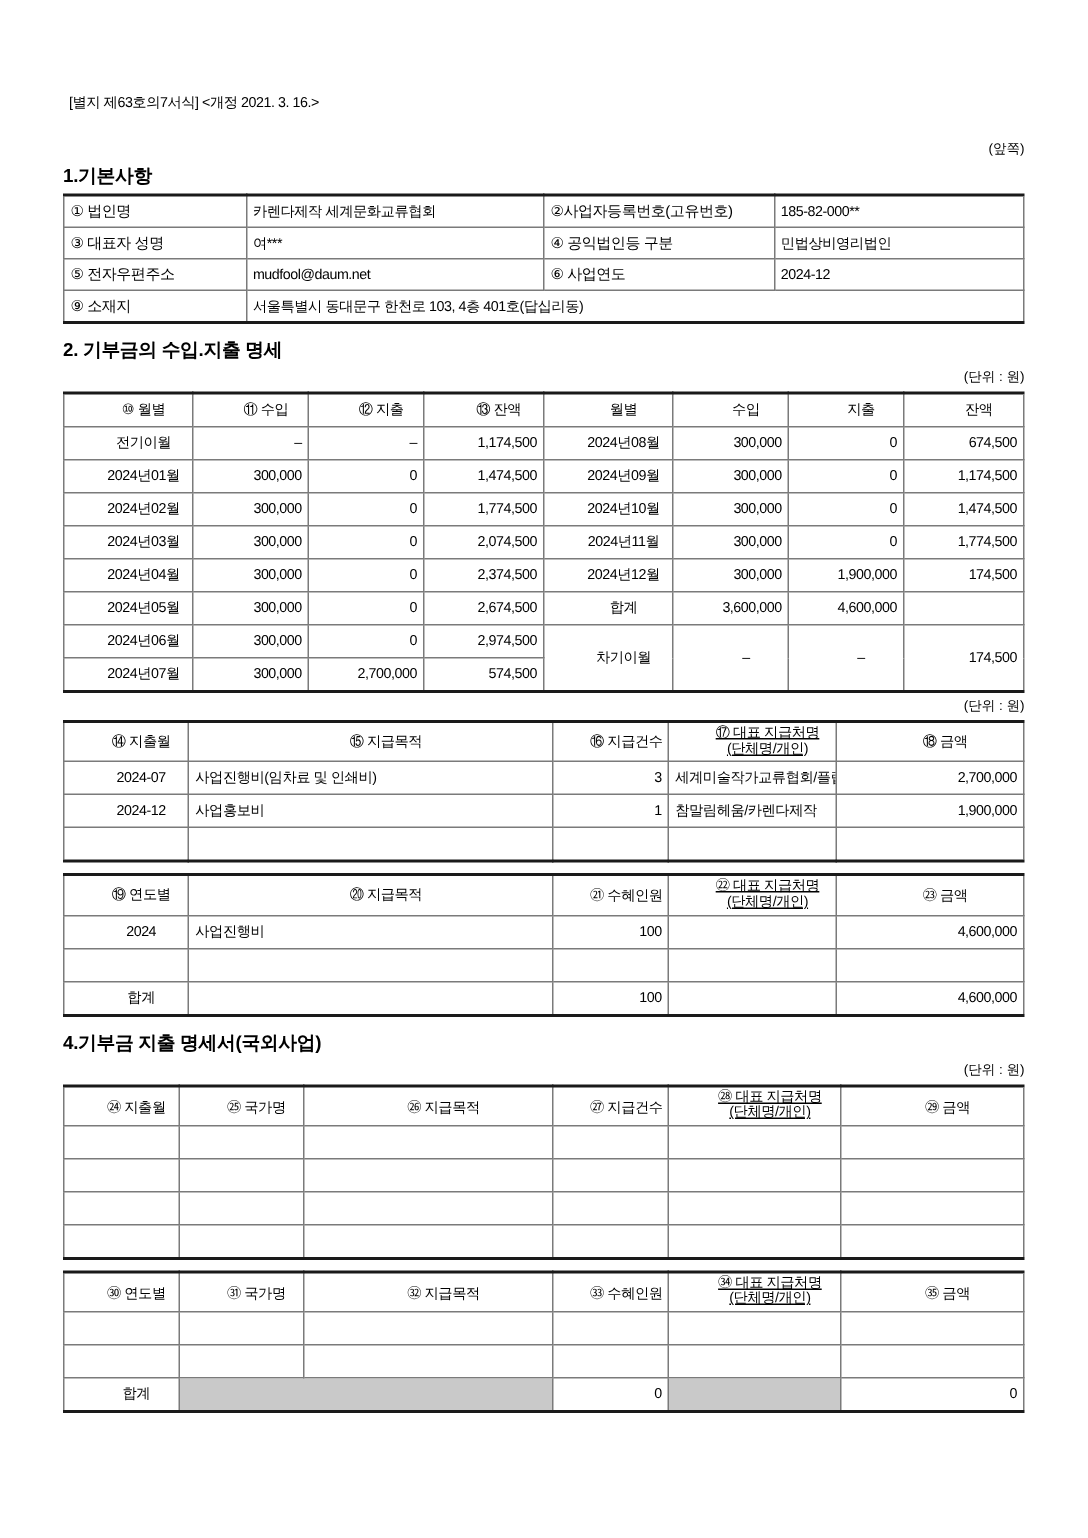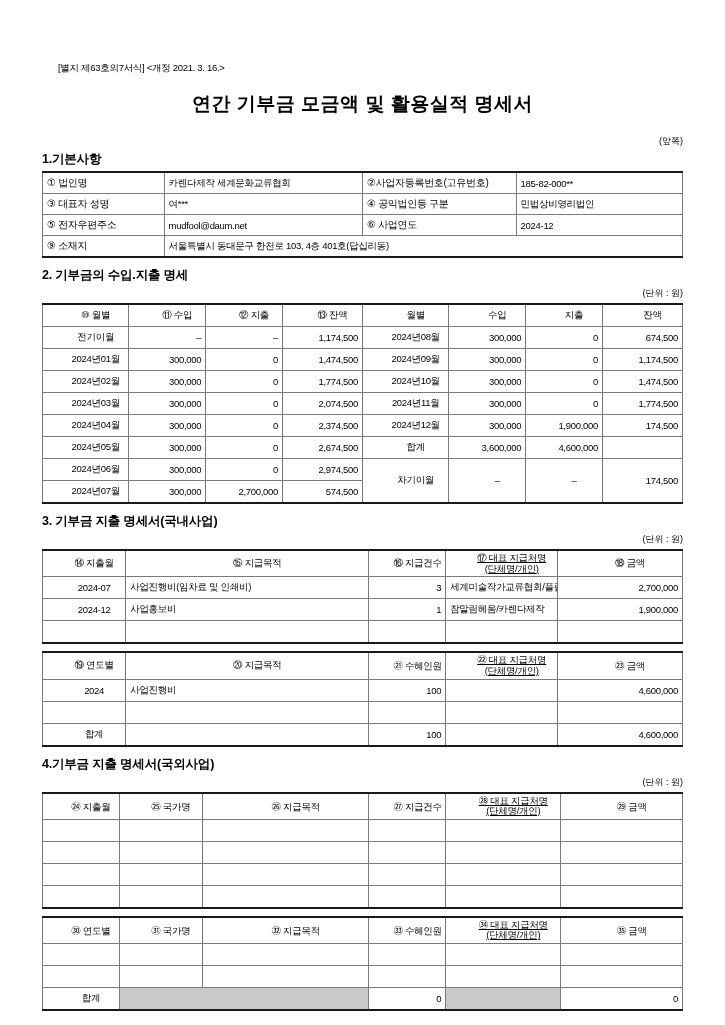--- a/index.html
+++ b/index.html
@@ -19,21 +19,21 @@
     width: 725px;
     height: 1025px;
     box-sizing: border-box;
     padding: 62px 42px 0 42px;
   }
 
   
   .form-no {
     font-size: 9.5px;
     letter-spacing: -0.3px;
-    margin: 0 0 16px 16px;
+    margin: 0 0 16px 4px;
   }
   .doc-title {
     text-align: center;
     font-size: 19px;
     font-weight: bold;
     letter-spacing: 0.5px;
     margin: 0 0 14px 0;
   }
   .side-note {
     text-align: right;
@@ -85,21 +85,20 @@
   .hdr-2line { line-height: 1.12; white-space: normal; text-decoration: underline; }
   .shaded { background: #c9c9c9; }
   .thick-top { border-top: 1.5px solid #333; }
 </style>
 </head>
 <body>
 
 <div class="page">
 
   <div class="form-no">[별지 제63호의7서식] &lt;개정 2021. 3. 16.&gt;</div>
-  <h1 class="doc-title">연간 기부금 모금액 및 활용실적 명세서</h1>
   <div class="side-note">(앞쪽)</div>
 
   <div class="sec-head">1.기본사항</div>
   <table class="tbl-basic">
     <colgroup>
       <col style="width:19%">
         <col style="width:31%">
         <col style="width:24%">
         <col style="width:26%">
     </colgroup>
@@ -227,21 +226,20 @@
         </tr>
         <tr>
           <td class="c">2024년07월</td>
           <td class="r">300,000</td>
           <td class="r">2,700,000</td>
           <td class="r">574,500</td>
         </tr>
       </tbody>
   </table>
 
-  <div class="sec-head tight">3. 기부금 지출 명세서(국내사업)</div>
   <div class="unit-note">(단위 : 원)</div>
   <table class="tbl-edge">
     <colgroup>
       <col style="width:13%">
         <col style="width:38%">
         <col style="width:12%">
         <col style="width:17.5%">
         <col style="width:19.5%">
     </colgroup>
     <thead>

